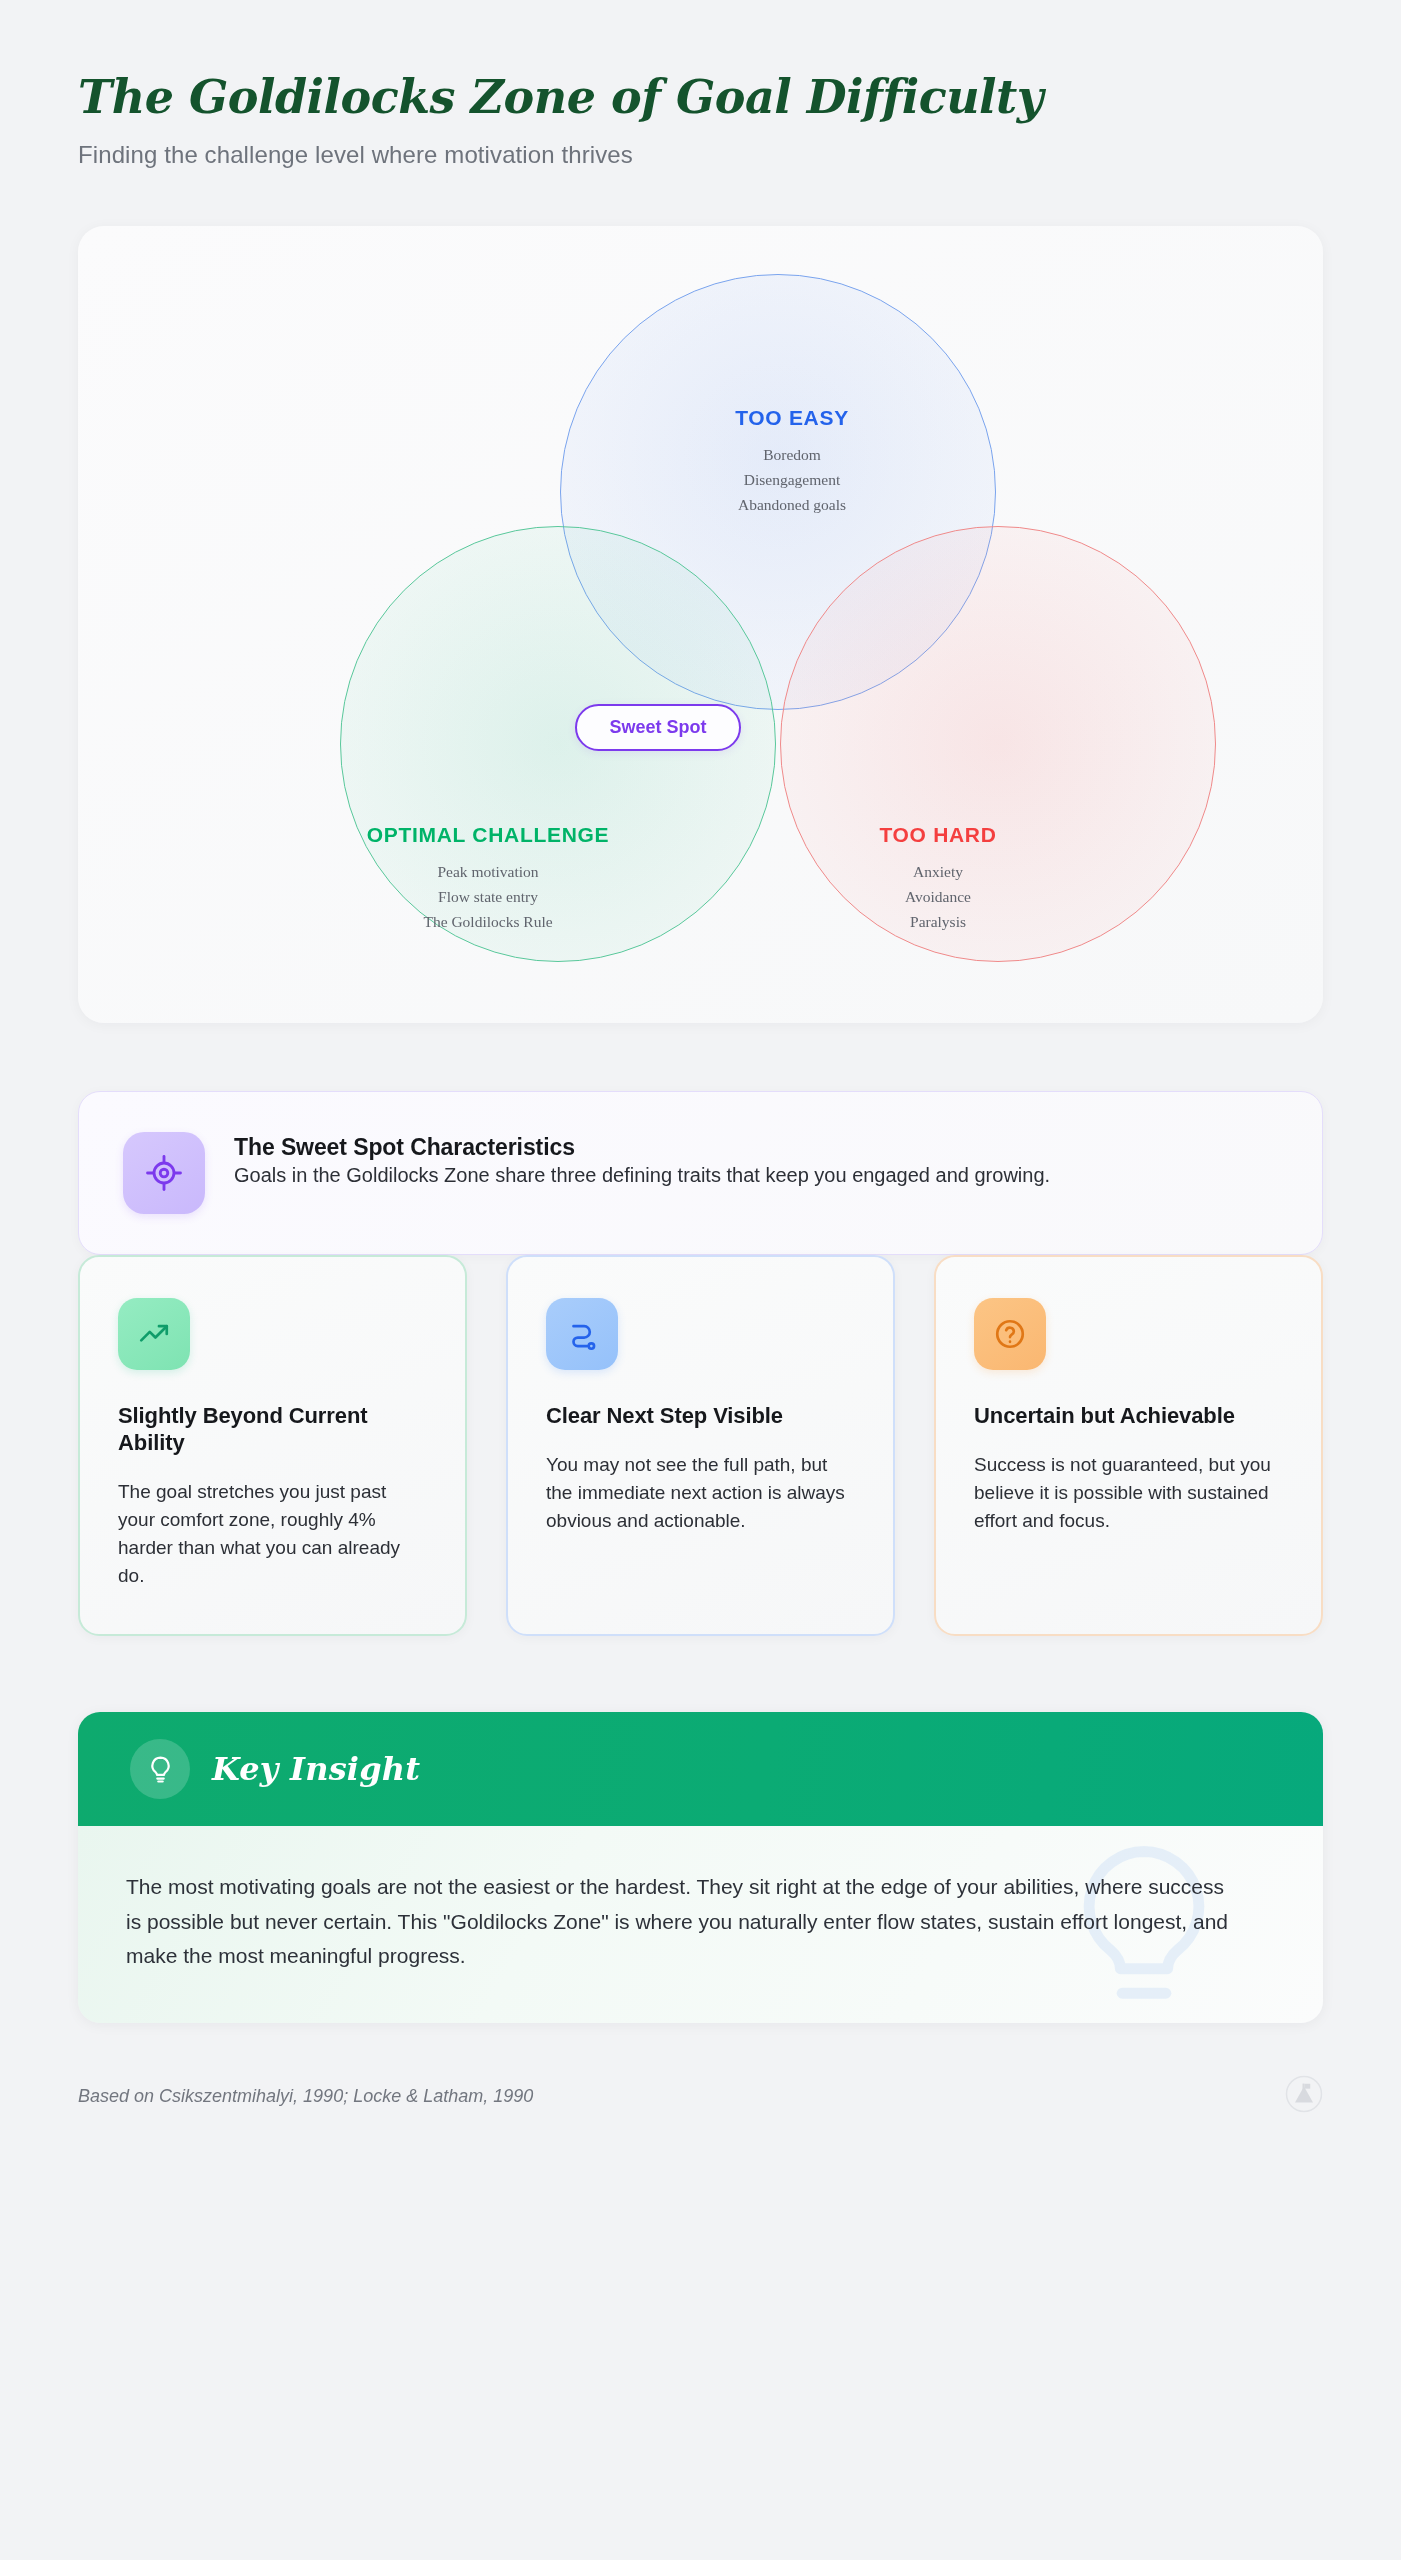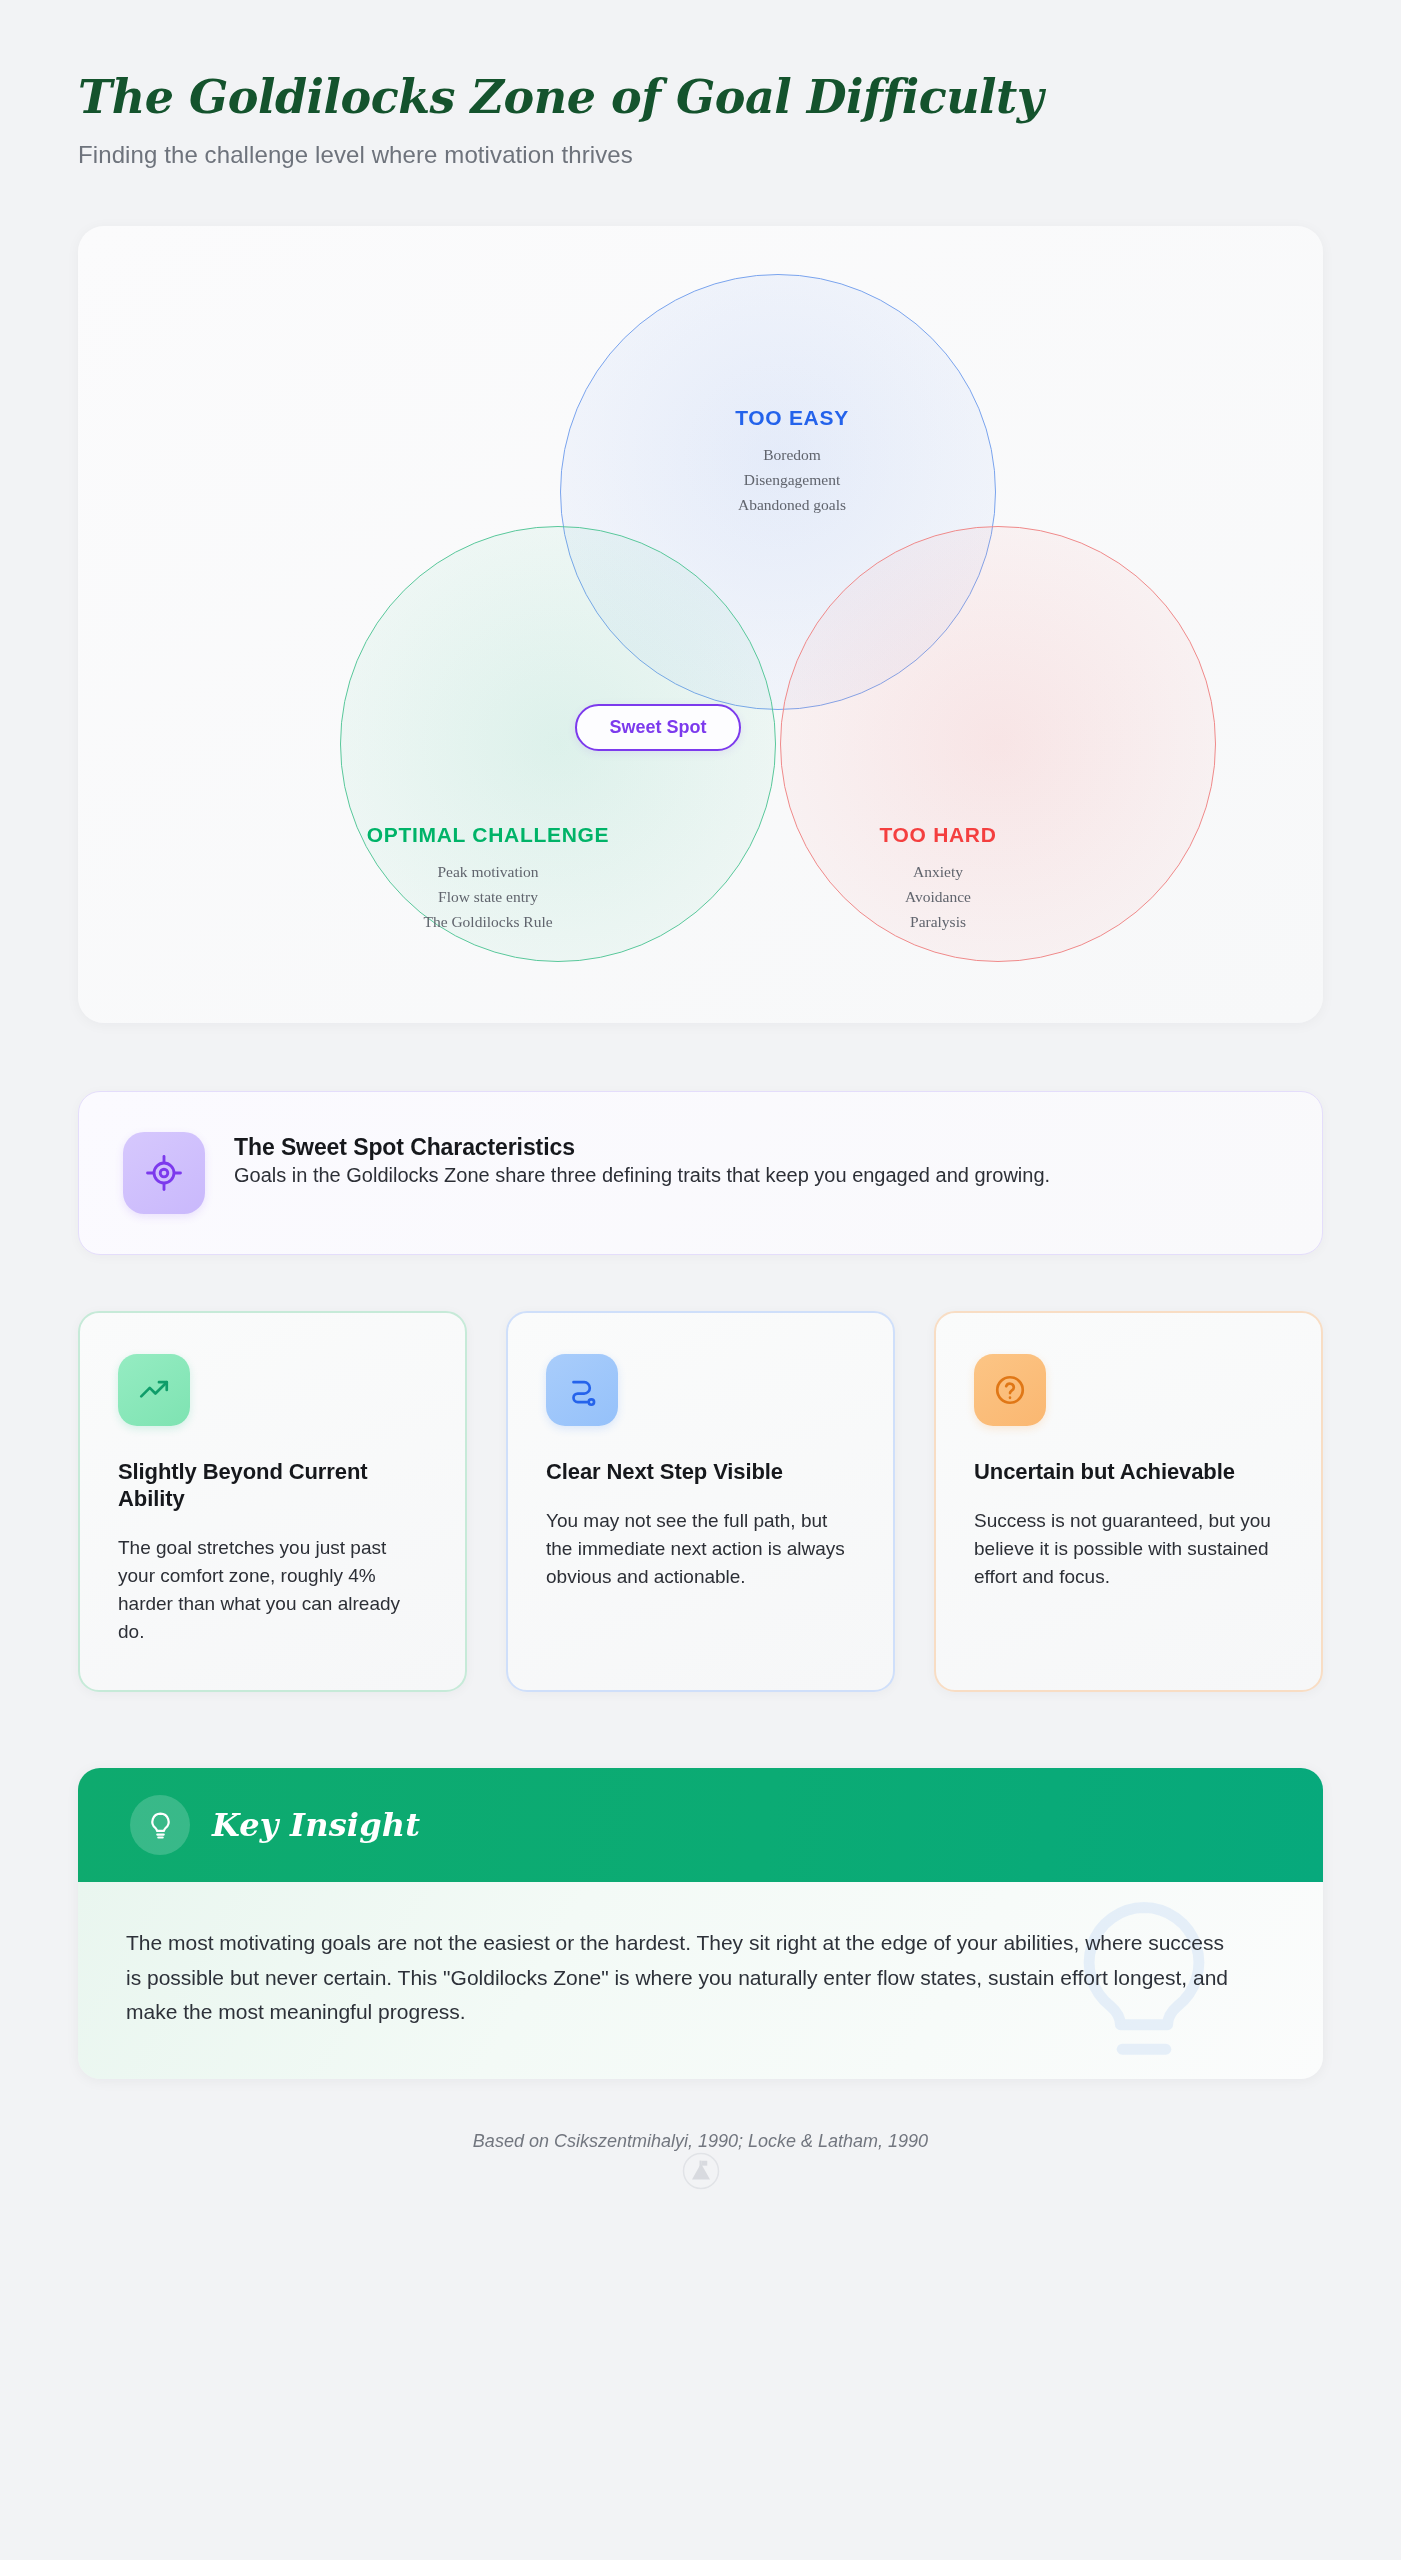--- a/index.html
+++ b/index.html
@@ -156,21 +156,20 @@
 
   .banner-desc {
     font-size: 20px;
     color: #2c2f36;
     line-height: 1.47;
     max-width: 1010px;
   }
 
   
   .cards {
-    margin-top: 56px;
     display: flex;
     gap: 39px;
   }
 
   .card {
     flex: 1 1 0;
     background: linear-gradient(160deg, #fafbfb 0%, #f6f7f8 100%);
     border-radius: 21px;
     border: 2px solid;
     padding: 41px 38px 44px 38px;
@@ -261,22 +260,21 @@
     color: #2d3139;
     max-width: 1108px;
   }
 
   
   .footer {
     margin-top: 52px;
     padding-bottom: 50px;
     display: flex;
     align-items: center;
-    justify-content: flex-end;
-    flex-direction: column;
+    justify-content: space-between;
   }
 
   .footer-note {
     font-size: 18px;
     font-style: italic;
     color: #72767f;
   }
 
   .footer-logo { opacity: 0.9; }
 </style>

